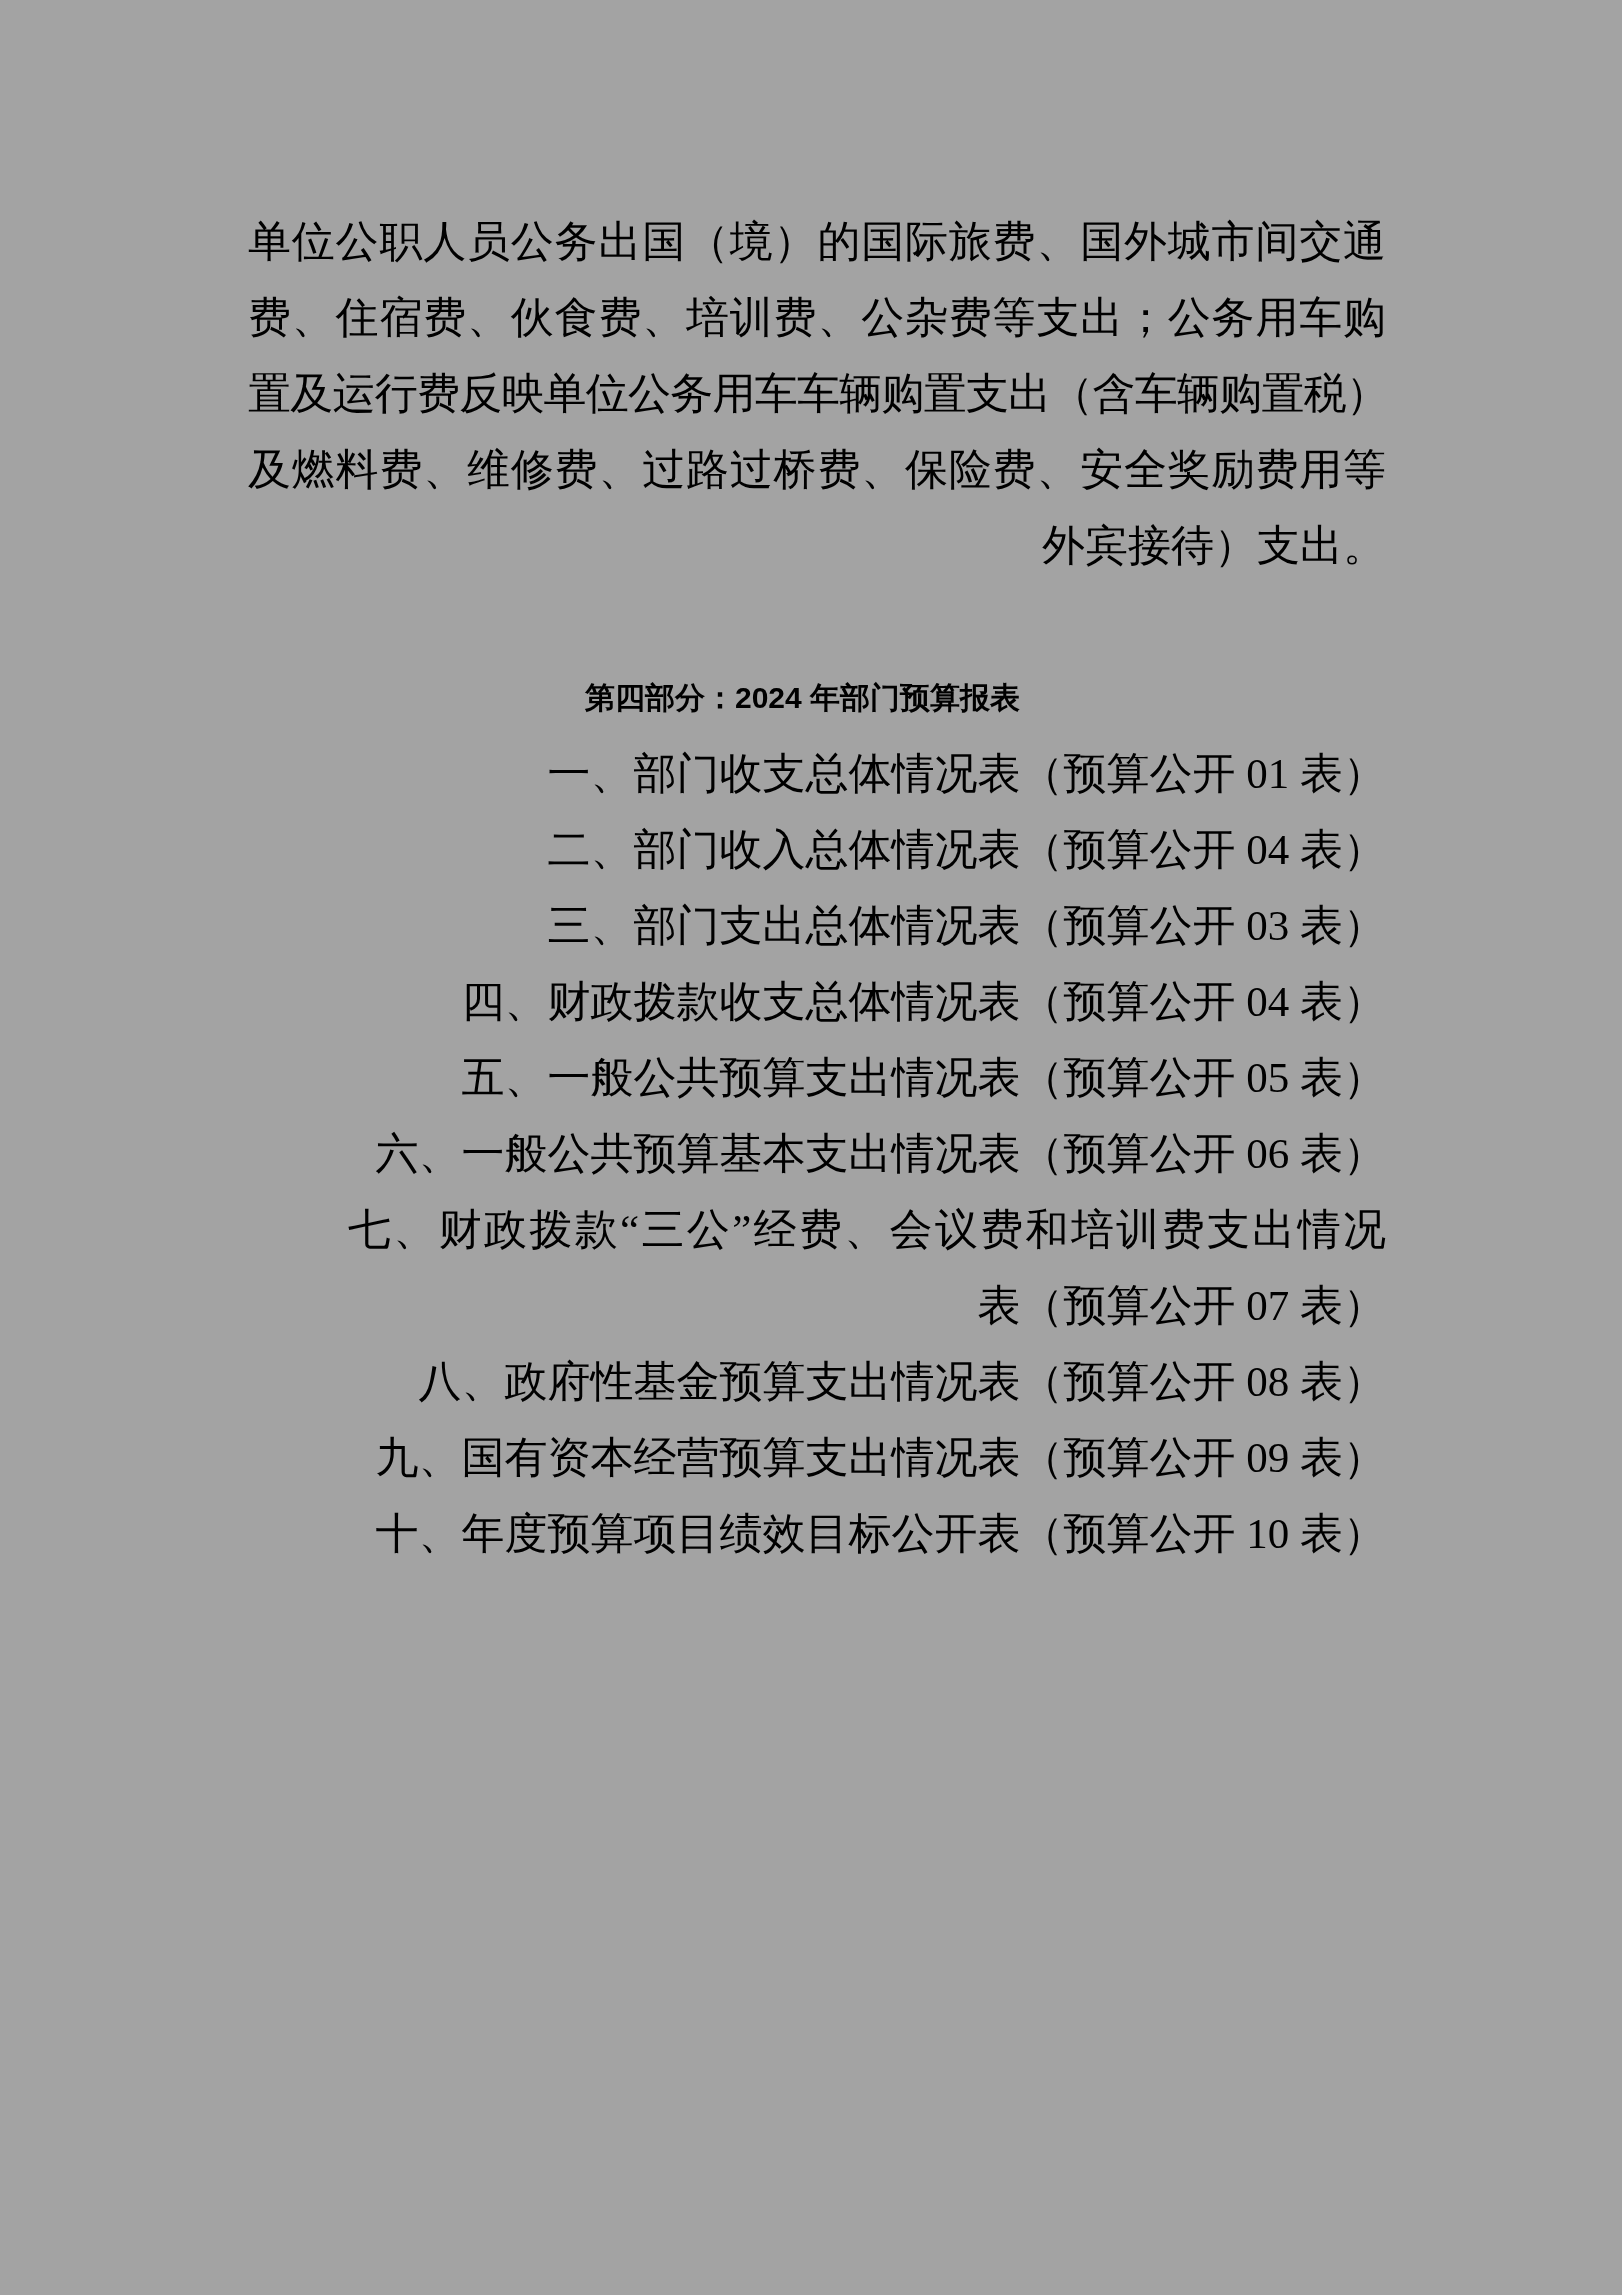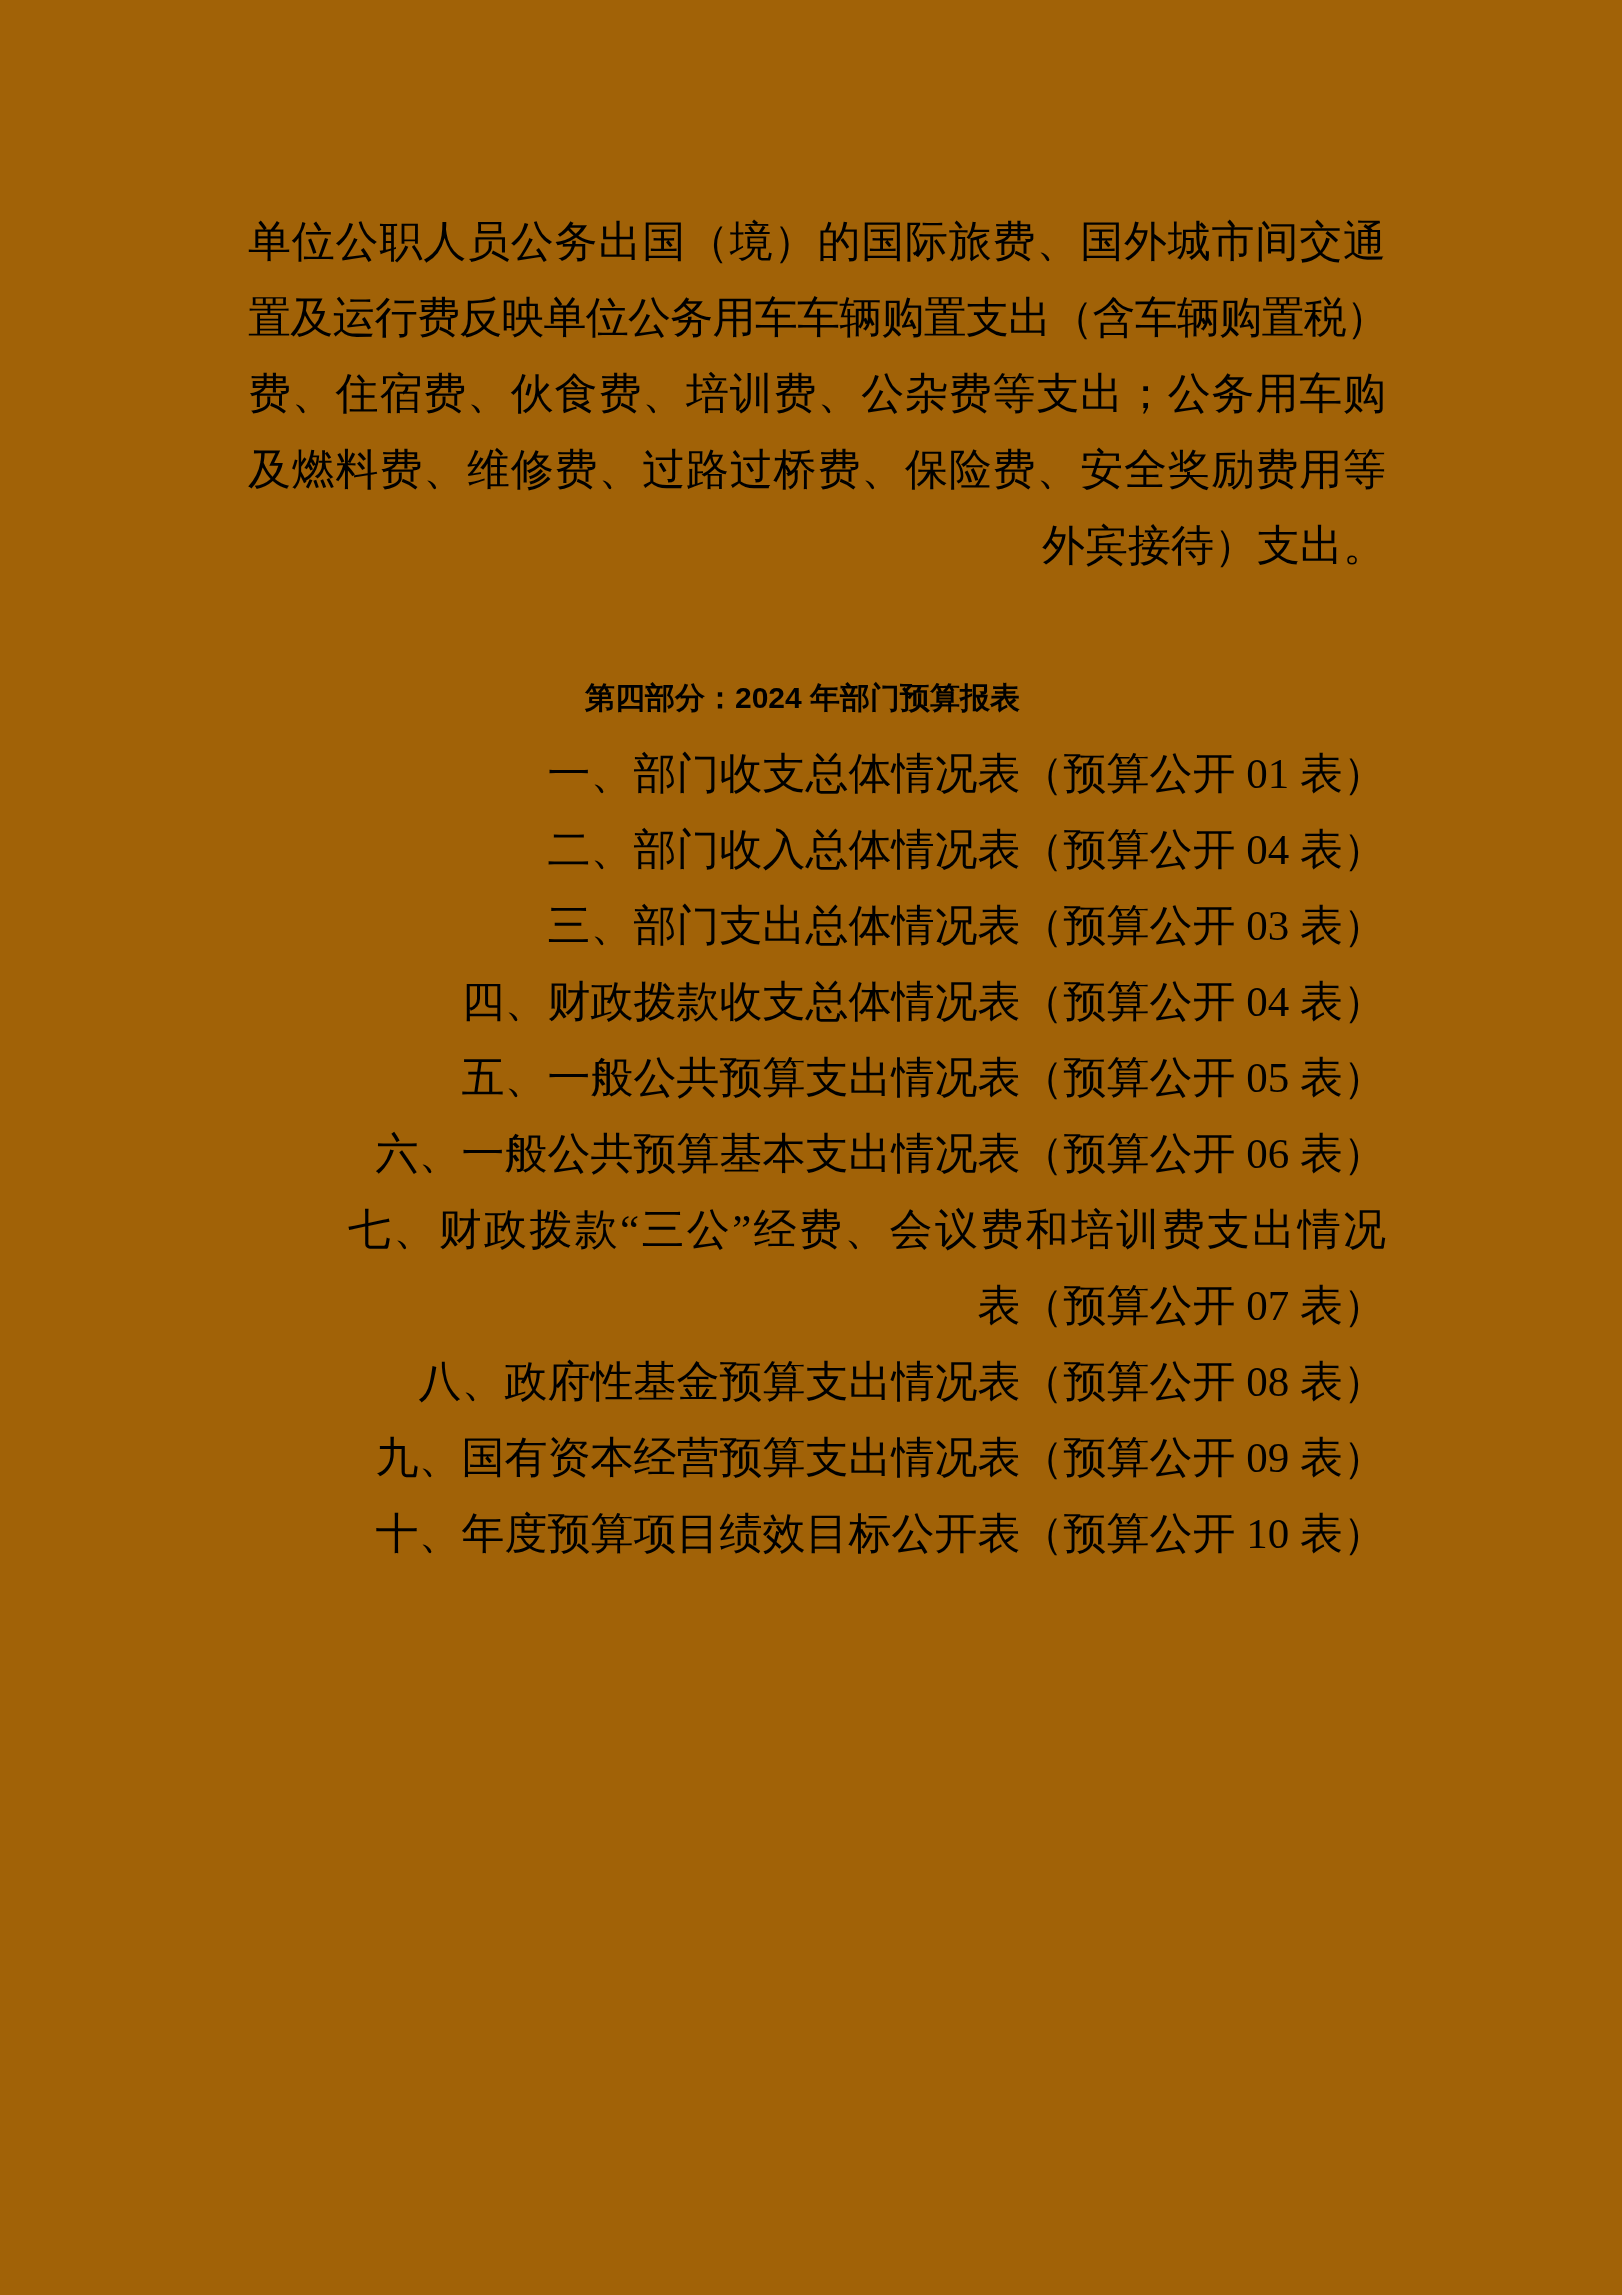--- a/index.html
+++ b/index.html
@@ -4,21 +4,21 @@
 <style>
   html, body {
     margin: 0;
     padding: 0;
     background: #ffffff;
   }
   .page {
     position: relative;
     width: 1622px;
     height: 2295px;
-    background: #a16207;
+    background: #a3a3a3;
     color: #000000;
     font-family: "Liberation Serif", "DejaVu Serif", serif;
     overflow: hidden;
   }
   .content {
     position: absolute;
     left: 248px;
     top: 204px;
     width: 1138px;
   }
@@ -54,22 +54,22 @@
   .closing-line        { padding-left: 109px; }  
 </style>
 </head>
 <body>
 
 <div class="page">
   <div class="content">
 
     <div id="paragraph">
         <div class="line justified">单位公职人员公务出国（境）的国际旅费、国外城市间交通</div>
+        <div class="line justified">费、住宿费、伙食费、培训费、公杂费等支出；公务用车购</div>
         <div class="line justified tight">置及运行费反映单位公务用车车辆购置支出（含车辆购置税）</div>
-        <div class="line justified">费、住宿费、伙食费、培训费、公杂费等支出；公务用车购</div>
         <div class="line justified">及燃料费、维修费、过路过桥费、保险费、安全奖励费用等</div>
         <div class="line">外宾接待）支出。</div>
       </div>
 
     <div class="heading-line">第四部分：2024 年部门预算报表</div>
 
     <div id="report-list">
         <div class="line indent-primary">一、部门收支总体情况表（预算公开 01 表）</div>
         <div class="line indent-primary">二、部门收入总体情况表（预算公开 04 表）</div>
         <div class="line indent-primary">三、部门支出总体情况表（预算公开 03 表）</div>

